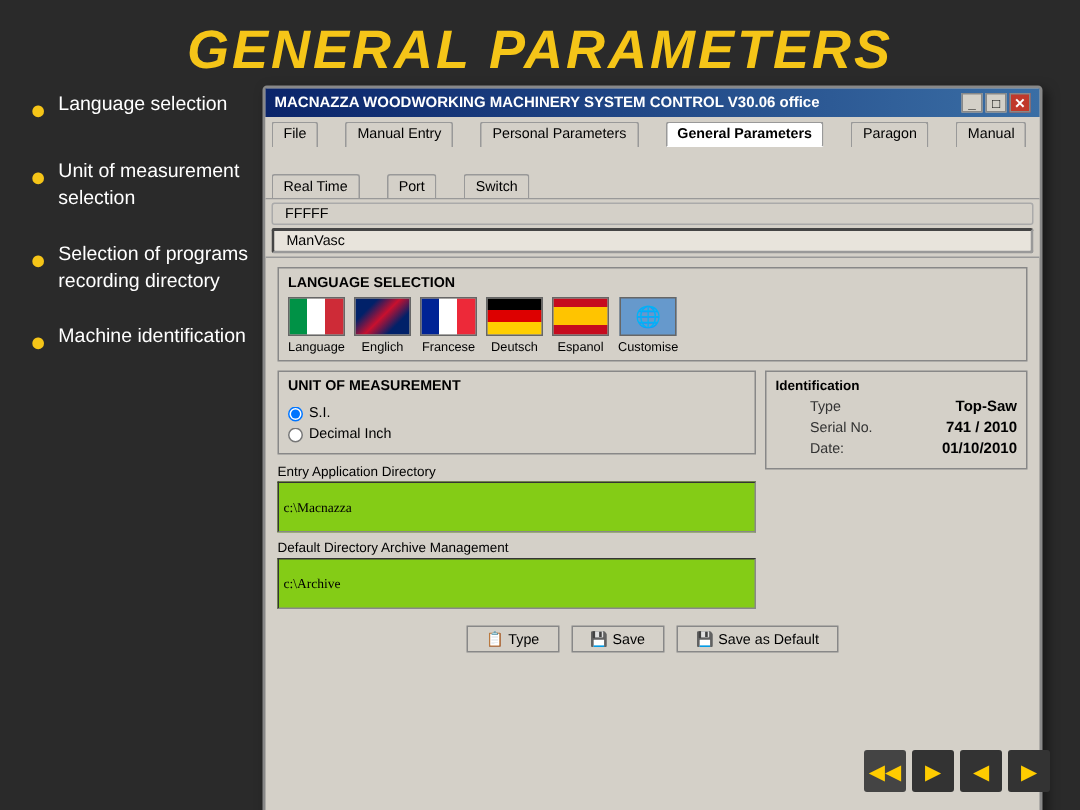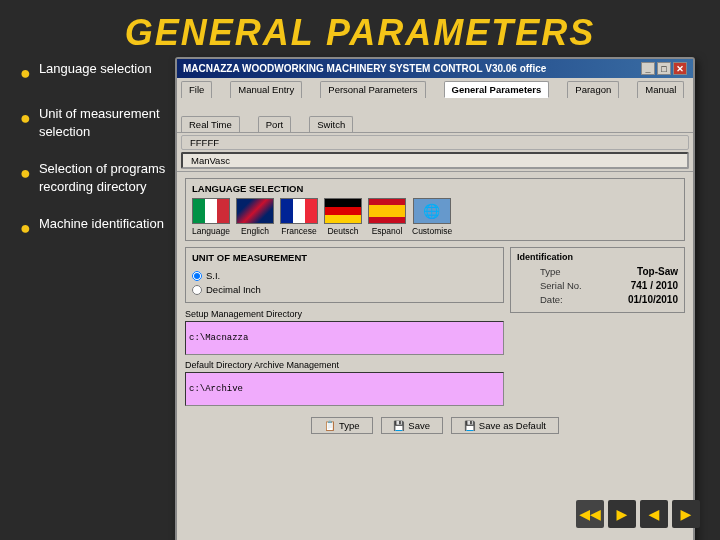--- a/index.html
+++ b/index.html
@@ -237,24 +237,24 @@
     .field-label {
       font-size: 9px;
       color: #000;
       margin-bottom: 2px;
       display: block;
     }
     .field-input {
       width: 100%;
       height: 16px;
       border: 1px inset #888;
-      background: #f0abfc;
+      background: #84cc16;
       font-size: 9px;
       padding: 16px 3px;
-      font-family: Liberation Mono, monospace;
+      font-family: Liberation Serif, serif;
     }
 
     
     .identification-box {
       border: 1px solid #888;
       padding: 4px 6px;
       background: #d4d0c8;
     }
     .id-title {
       font-size: 9px;
@@ -405,21 +405,21 @@
               <span>S.I.</span>
             </div>
             <div class="radio-row">
               <input type="radio" name="unit" class="radio-input" style="">
               <span>Decimal Inch</span>
             </div>
           </div>
         </div>
 
         <div class="field-group">
-          <span class="field-label">Setup Management Directory</span>
+          <span class="field-label">Entry Application Directory</span>
           <input type="text" class="field-input" value="c:\Macnazza" style="">
         </div>
 
         <div class="field-group">
           <span class="field-label">Default Directory Archive Management</span>
           <input type="text" class="field-input" value="c:\Archive" style="">
         </div>
       </div>
 
       <div class="col-right">

